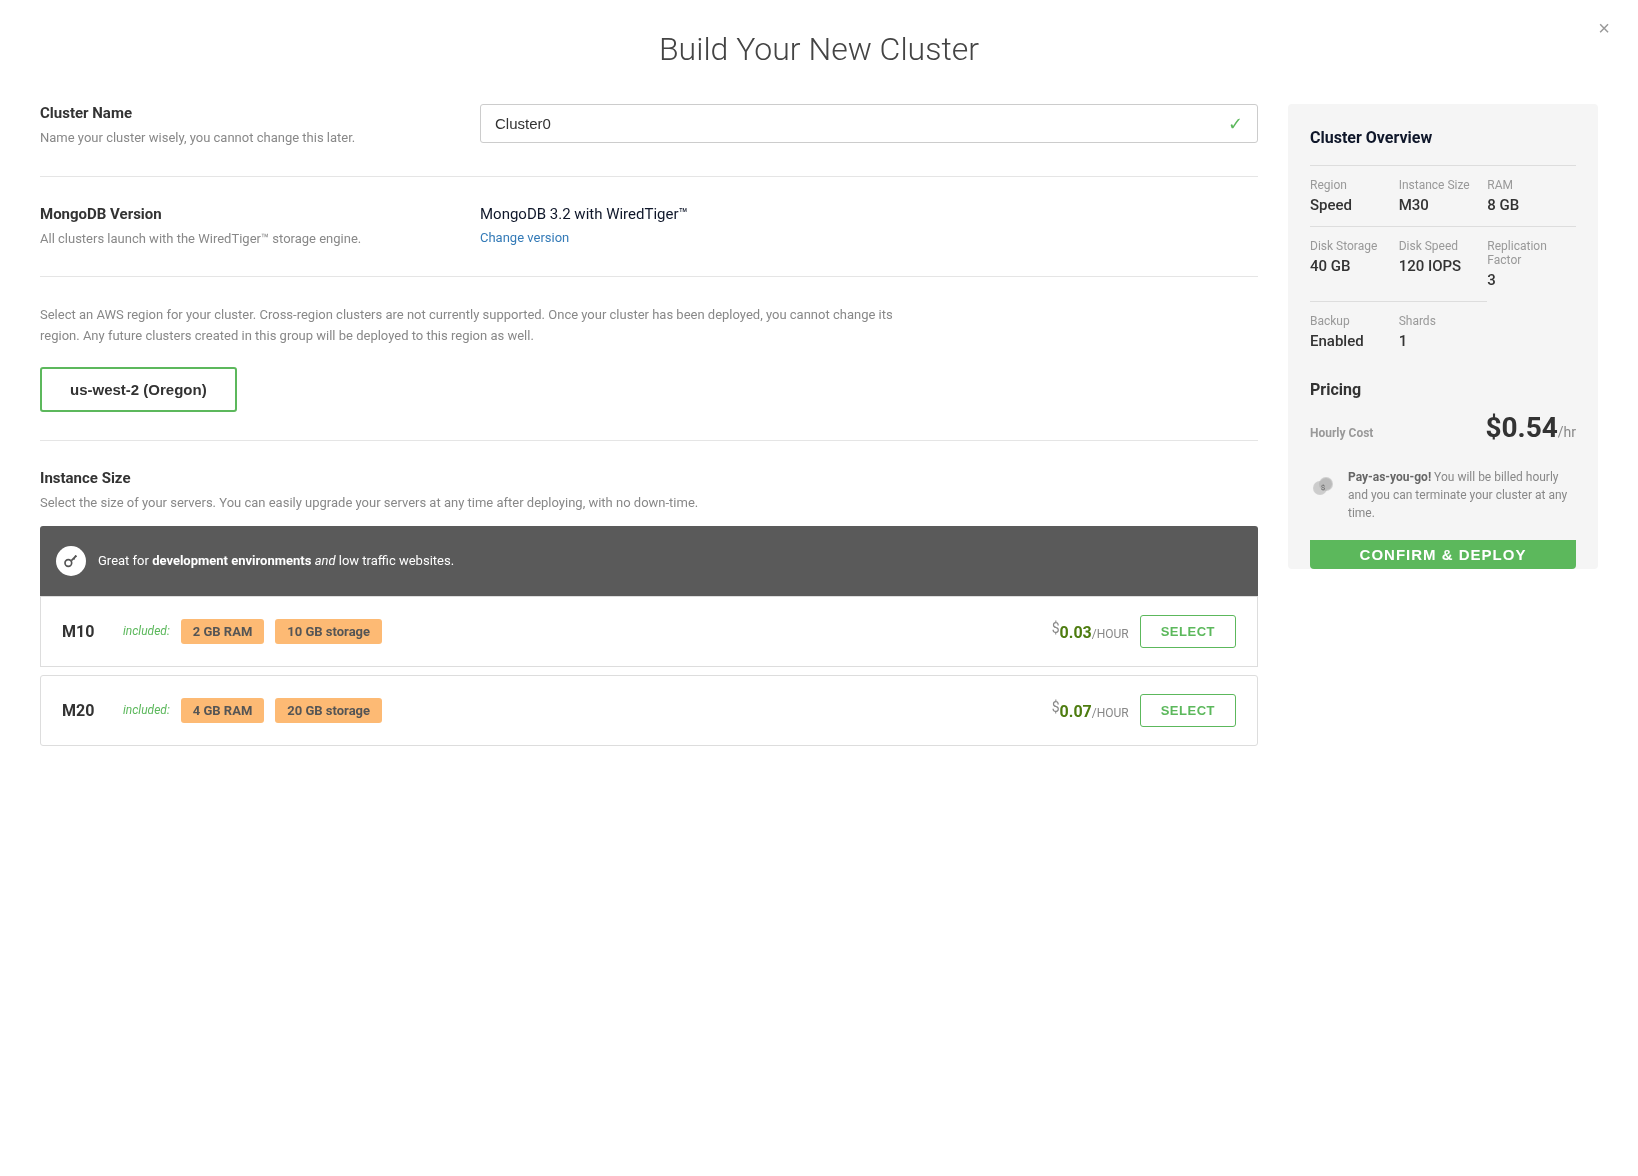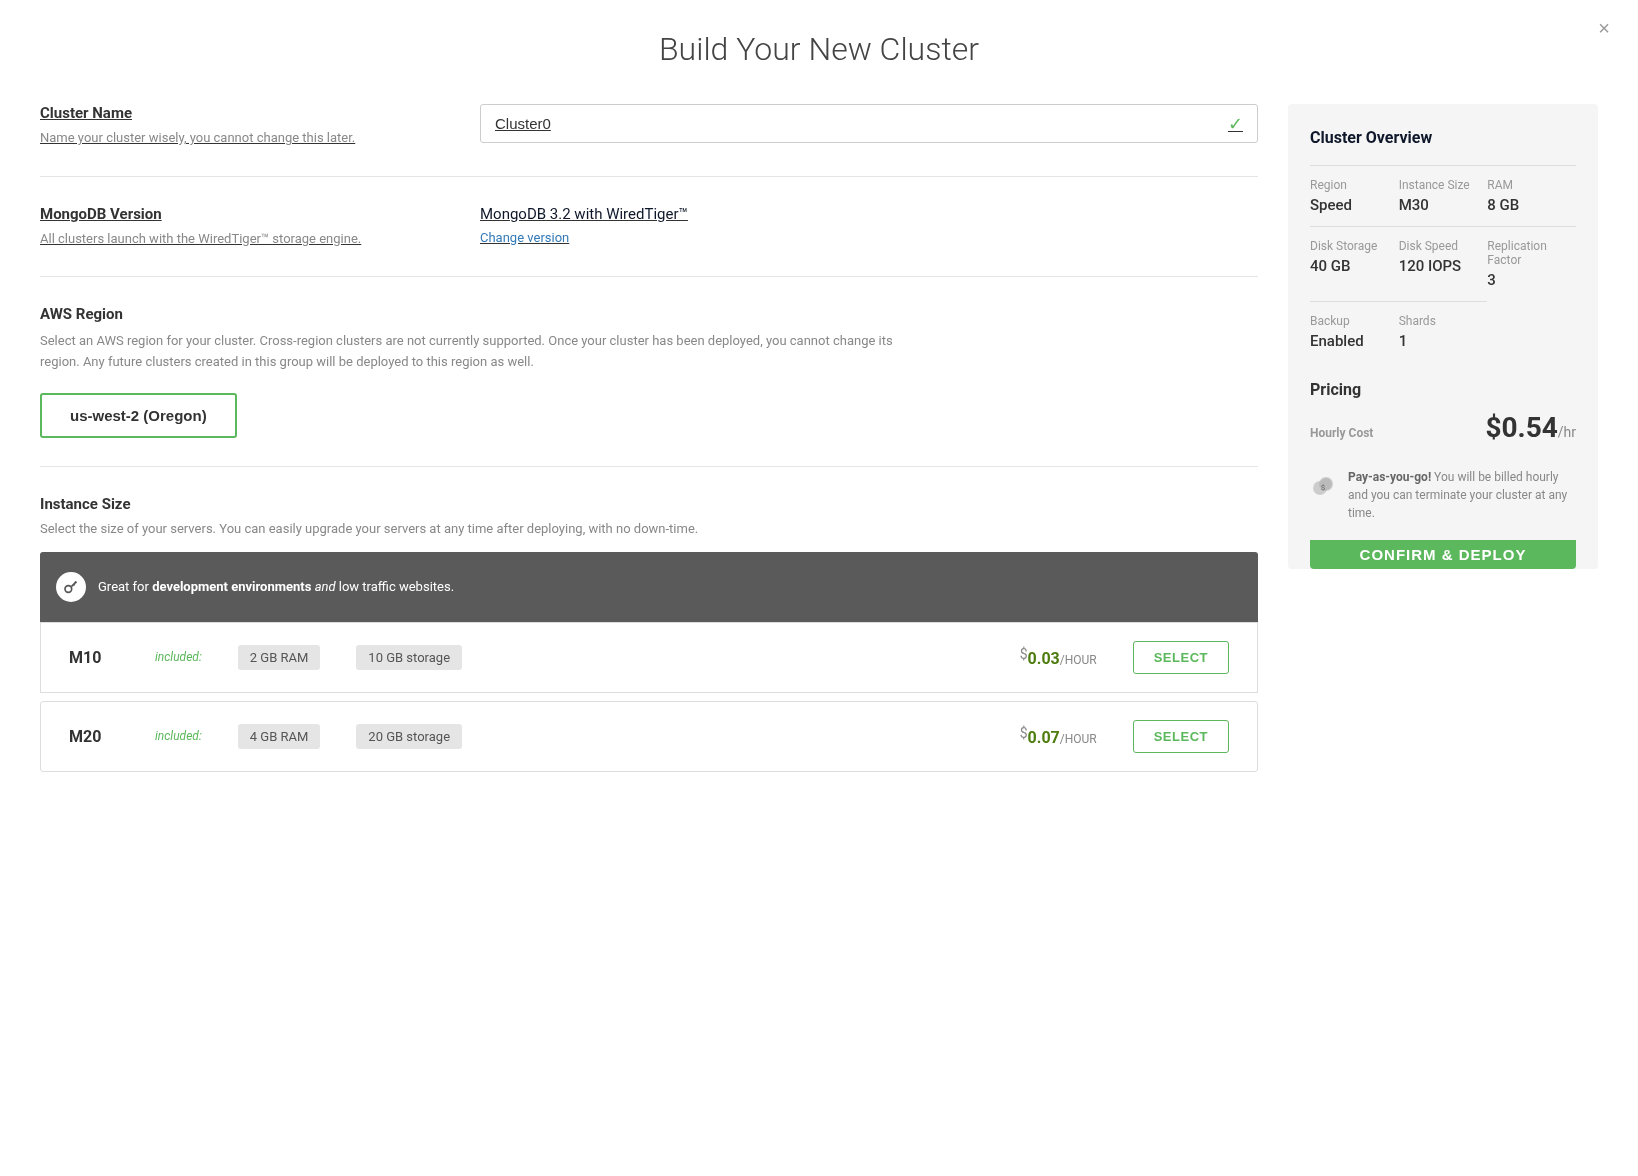--- a/index.html
+++ b/index.html
@@ -44,21 +44,20 @@
       min-width: 0;
     }
     .sidebar {
       width: 310px;
       flex-shrink: 0;
     }
     
     .form-section {
       border-top: 1px solid #e5e5e5;
       padding: 28px 0;
-      text-decoration: underline;
     }
     .form-section:first-child {
       border-top: none;
       padding-top: 0;
     }
     .section-row {
       display: flex;
       align-items: flex-start;
       gap: 20px;
     }
@@ -182,25 +181,25 @@
     }
     .dev-banner .key-icon svg {
       width: 16px;
       height: 16px;
     }
     .dev-banner span b { font-weight: 700; }
     .dev-banner span em { font-style: italic; }
     .instance-card {
       border: 1px solid #ddd;
       border-radius: 3px;
-      padding: 18px 28px;
+      padding: 18px 21px;
       margin-top: 8px;
       display: flex;
       align-items: center;
-      gap: 36px;
+      gap: 11px;
       background: #fff;
     }
     .instance-card:first-of-type {
       border-radius: 0 0 3px 3px;
       border-top: none;
       margin-top: 0;
     }
     .instance-name {
       font-size: 16px;
       font-weight: 700;
@@ -208,26 +207,26 @@
       width: 50px;
       flex-shrink: 0;
     }
     .included-label {
       font-size: 12px;
       font-style: italic;
       color: #5cb85c;
       flex-shrink: 0;
     }
     .spec-tag {
-      background: #e5e5e5;
+      background: #fdba74;
       border-radius: 3px;
       padding: 5px 12px;
       font-size: 13px;
       color: #555;
-      font-weight: 400;
+      font-weight: 700;
     }
     .price-col {
       flex: 1;
       text-align: right;
       font-size: 13px;
       color: #888;
     }
     .price-col .price-amount {
       font-size: 16px;
       font-weight: 700;
@@ -379,21 +378,20 @@
             <p>All clusters launch with the WiredTiger™ storage engine.</p>
           </div>
           <div class="section-value-col">
             <div class="mongodb-version-text">MongoDB 3.2 with WiredTiger™</div>
             <a class="change-version-link">Change version</a>
           </div>
         </div>
       </div>
 
       <div class="aws-region-full">
-        <h3>AWS Region</h3>
         <p>Select an AWS region for your cluster. Cross-region clusters are not currently supported. Once your cluster has been deployed, you cannot change its region. Any future clusters created in this group will be deployed to this region as well.</p>
         <button class="region-button">us-west-2 (Oregon)</button>
       </div>
 
       <div class="instance-size-section">
         <h3>Instance Size</h3>
         <p>Select the size of your servers. You can easily upgrade your servers at any time after deploying, with no down-time.</p>
 
         <div class="dev-banner">
           <div class="key-icon">

